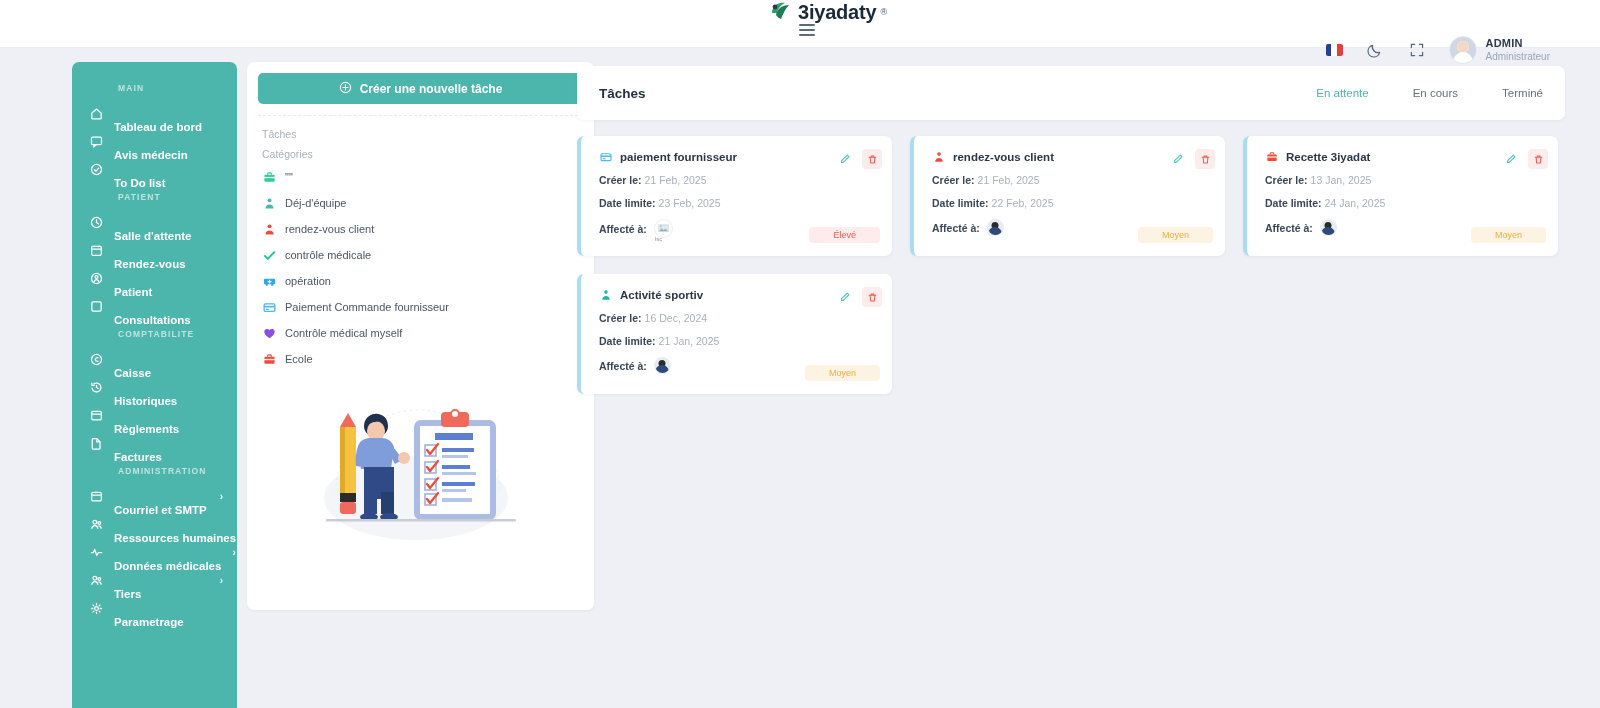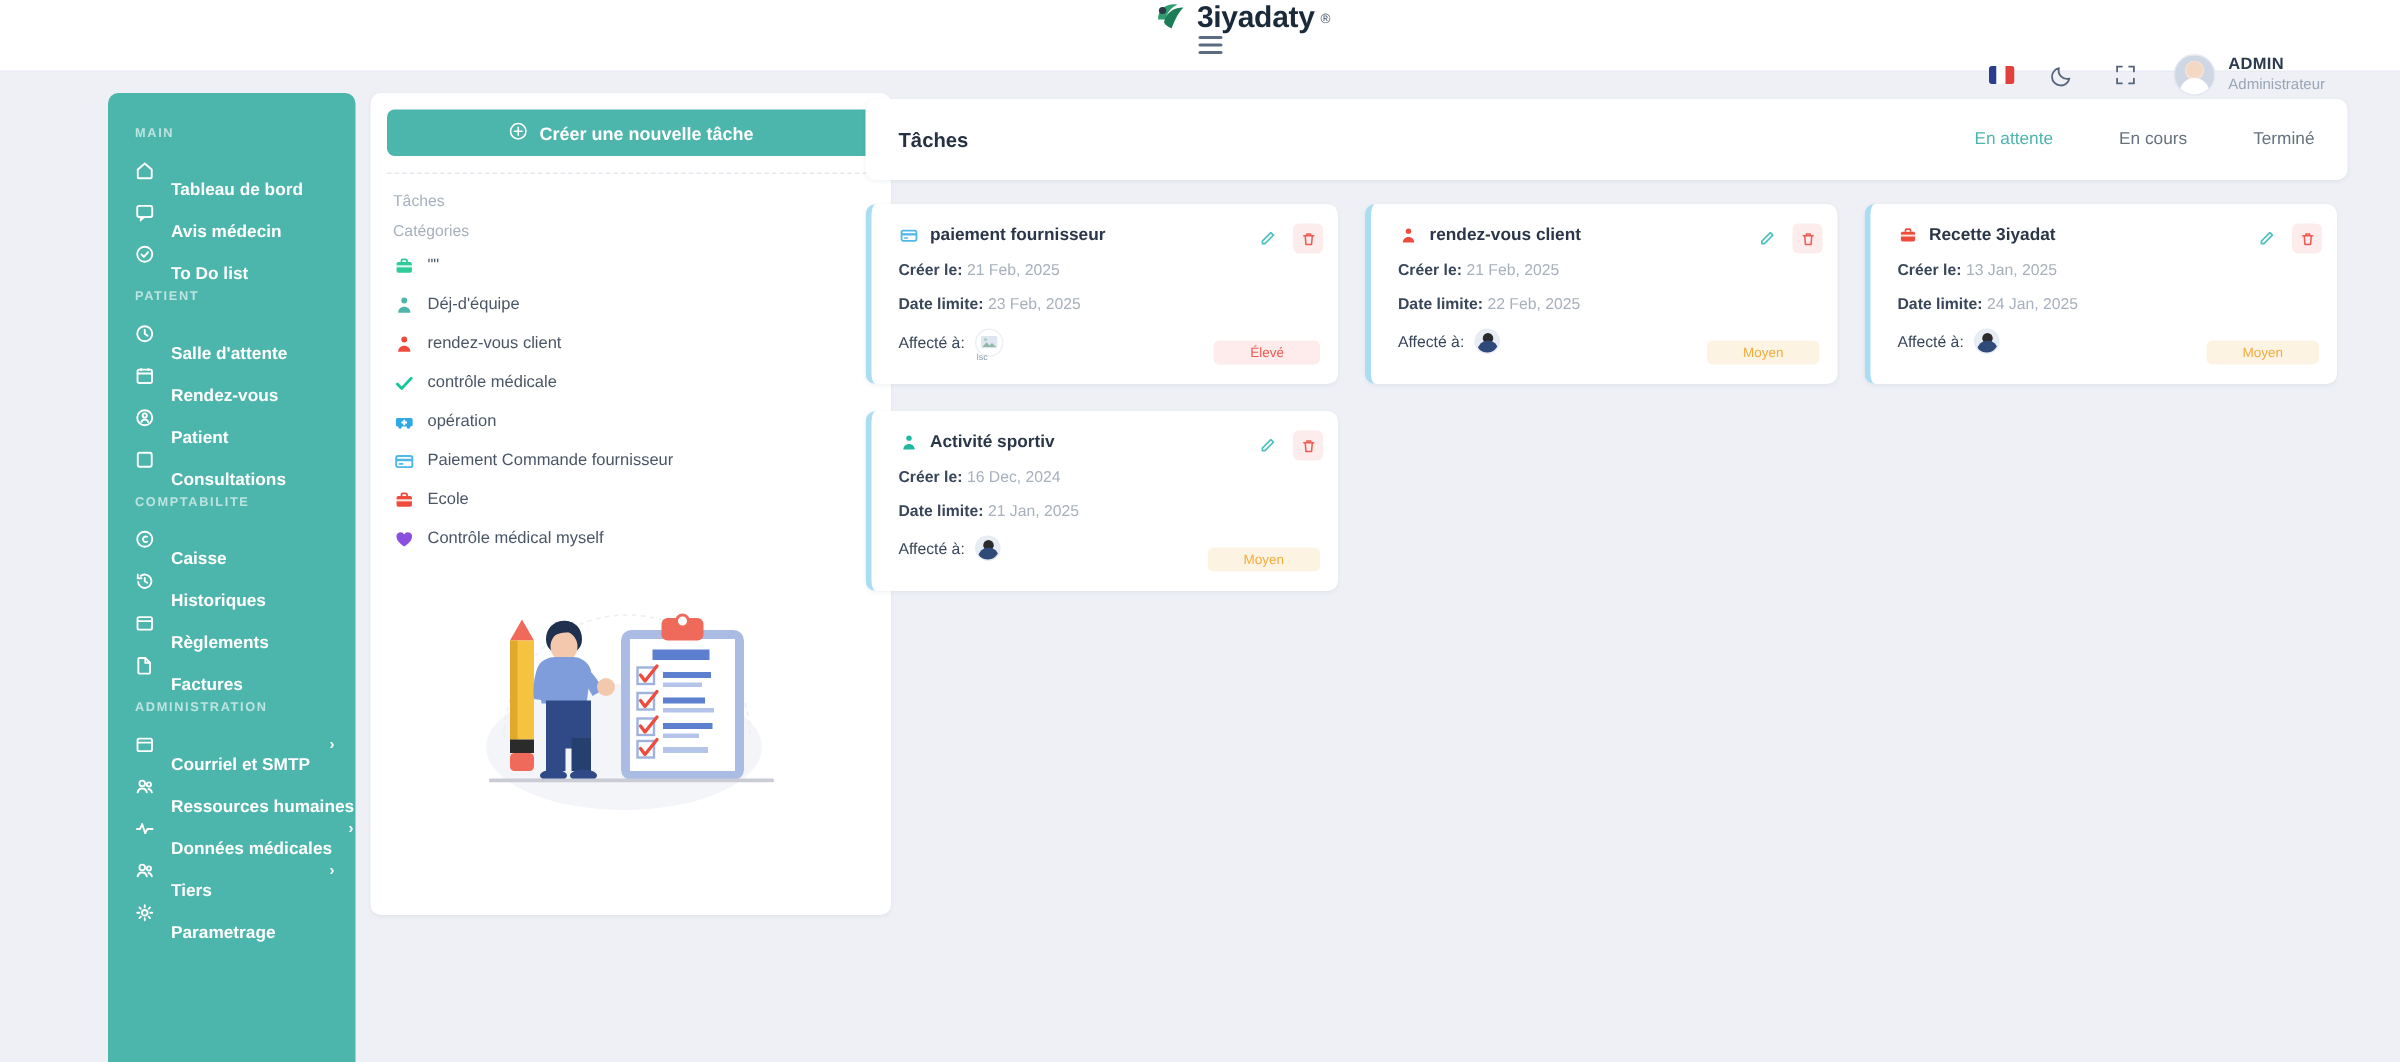--- a/index.html
+++ b/index.html
@@ -59,21 +59,21 @@
   .sidebar {
     position: absolute; left: 72px; top: 62px; width: 165px; height: 646px;
     background: #4cb5ac;
     border-radius: 7px 7px 0 0;
     padding-top: 12px;
     overflow: hidden;
     z-index: 10;
   }
   .side-group {
     font-size: 8.5px; font-weight: 700; color: #bde4e0; letter-spacing: 1.1px;
-    padding: 9px 0 6px 18px; text-transform: uppercase;
+    padding: 9px 0 6px 18px; text-transform: uppercase; margin-left: 28px;
   }
   .side-item {
     display: flex; align-items: center; gap: 11px;
     height: 28px; padding: 0 14px 0 18px; cursor: pointer;
     color: #ffffff; font-size: 11.5px; font-weight: 600;
   }
   .side-item .si-ico { width: 13px; height: 13px; flex: 0 0 13px; display: flex; align-items: center; justify-content: center; }
   .side-item .si-ico svg { width: 13px; height: 13px; display: block; }
   .side-item .chev { margin-left: auto; font-size: 10px; opacity: .95; }
   .side-label { white-space: nowrap; margin-top: 28px; }
@@ -134,21 +134,21 @@
   .card-title { font-size: 11.5px; font-weight: 700; color: #2b3748; }
   .card-actions { position: absolute; right: 10px; top: 13px; display: flex; align-items: center; gap: 8px; }
   .act-edit { width: 18px; height: 18px; display: flex; align-items: center; justify-content: center; cursor: pointer; }
   .act-del {
     width: 20px; height: 20px; border-radius: 4px; background: #fdecec;
     display: flex; align-items: center; justify-content: center; cursor: pointer;
   }
   .card-line { font-size: 10.5px; color: #39465a; margin-top: 11px; font-weight: 600; }
   .card-line .val { color: #a8b0bc; font-weight: 400; margin-left: 3px; }
   .assign-row { display: flex; align-items: center; gap: 7px; margin-top: 10px; }
-  .assign-lbl { font-size: 10.5px; color: #39465a; font-weight: 400; }
+  .assign-lbl { font-size: 10.5px; color: #39465a; font-weight: 700; }
   .avatar-sm {
     width: 17px; height: 17px; border-radius: 50%; overflow: hidden; position: relative;
     background: #e8edf5; border: 1px solid #e7ebf2;
   }
   .avatar-sm.person::before {
     content:""; position:absolute; left:50%; top:2px; transform:translateX(-50%);
     width:7px; height:7px; border-radius:50%; background:#2b2b2b;
   }
   .avatar-sm.person::after {
     content:""; position:absolute; left:50%; bottom:-1px; transform:translateX(-50%);
@@ -442,35 +442,35 @@
           <svg viewBox="0 0 14 14" width="13" height="13" fill="none" stroke="#4fb8e8" stroke-width="1.4">
             <rect x="1.2" y="3.2" width="11.6" height="8" rx="1.4" fill="none" stroke="#4fb8e8" stroke-width="1.4"></rect>
             <rect x="1.2" y="5.2" width="11.6" height="1.8" fill="#4fb8e8" stroke="none"></rect>
             <rect x="3" y="8.3" width="3.4" height="1.3" rx=".6" fill="#4fb8e8" stroke="none"></rect>
           </svg>
         </span>
         <span>Paiement Commande fournisseur</span>
       </div>
       <div class="cat-item">
         <span class="cat-ico">
+          <svg viewBox="0 0 14 14" width="13" height="13" fill="none" stroke="#8a4fe0" stroke-width="1.4">
+            <path d="M7 12.2S1.4 8.8 1.4 5.2A3 3 0 0 1 7 3.6 3 3 0 0 1 12.6 5.2c0 3.6-5.6 7-5.6 7z" fill="#8a4fe0" stroke="none"></path>
+          </svg>
+        </span>
+        <span>Contrôle médical myself</span>
+      </div>
+      <div class="cat-item">
+        <span class="cat-ico">
           <svg viewBox="0 0 14 14" width="13" height="13" fill="none" stroke="#ef4b3c" stroke-width="1.4">
             <rect x="1.5" y="4" width="11" height="7.6" rx="1.2" fill="#ef4b3c" stroke="none"></rect>
             <path d="M5 4V3a1 1 0 0 1 1-1h2a1 1 0 0 1 1 1v1" fill="none" stroke="#ef4b3c" stroke-width="1.3"></path>
             <rect x="1.2" y="6.3" width="11.6" height="1.5" fill="#ffffff" stroke="none" opacity=".85"></rect>
           </svg>
         </span>
         <span>Ecole</span>
-      </div>
-      <div class="cat-item">
-        <span class="cat-ico">
-          <svg viewBox="0 0 14 14" width="13" height="13" fill="none" stroke="#8a4fe0" stroke-width="1.4">
-            <path d="M7 12.2S1.4 8.8 1.4 5.2A3 3 0 0 1 7 3.6 3 3 0 0 1 12.6 5.2c0 3.6-5.6 7-5.6 7z" fill="#8a4fe0" stroke="none"></path>
-          </svg>
-        </span>
-        <span>Contrôle médical myself</span>
       </div>
     </div>
 
   <div class="illus-wrap">
     <svg width="250" height="160" viewBox="0 0 250 160">
       <ellipse cx="120" cy="118" rx="92" ry="42" fill="#f4f5f8"></ellipse>
       <path d="M40 112a82 82 0 0 1 164 0" fill="none" stroke="#eceef3" stroke-width="1" stroke-dasharray="3 3"></path>
 
       <g>
         <path d="M44 47 L52 33 L60 47 Z" fill="#ef6a5a"></path>

